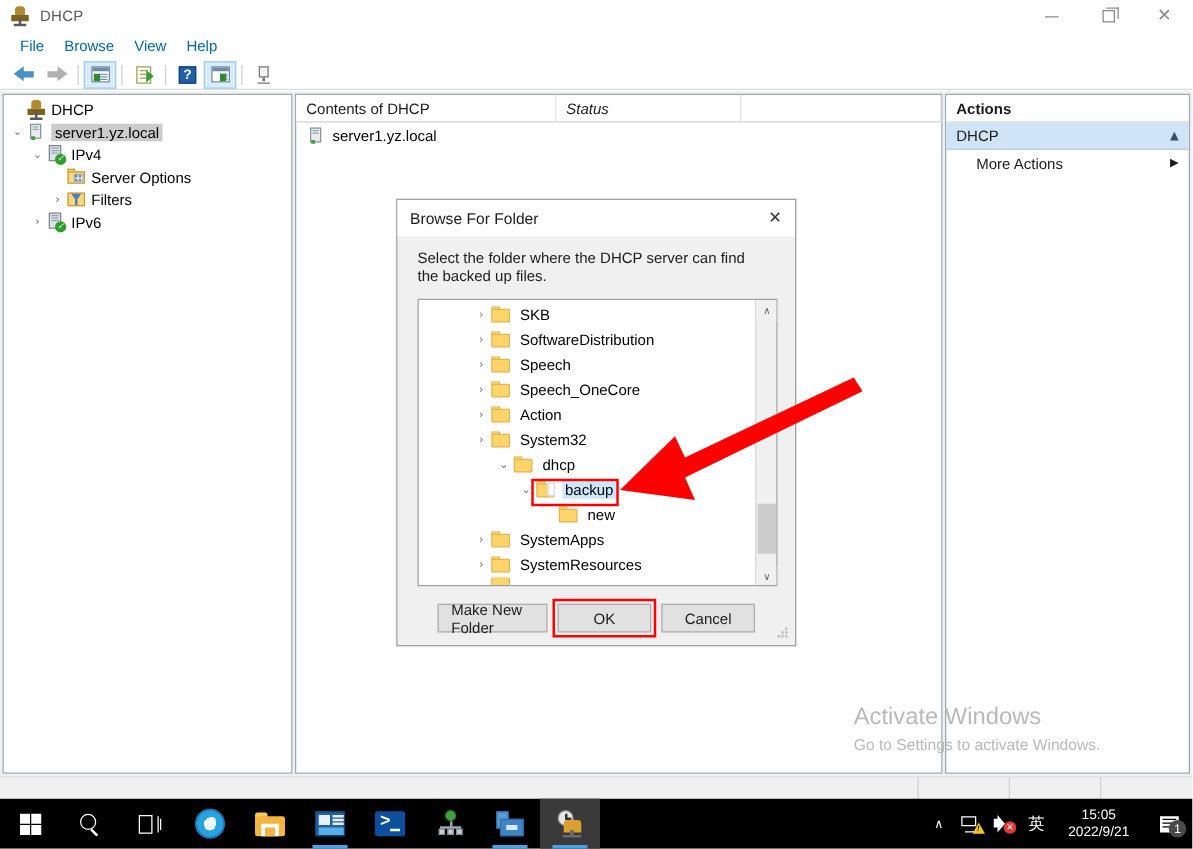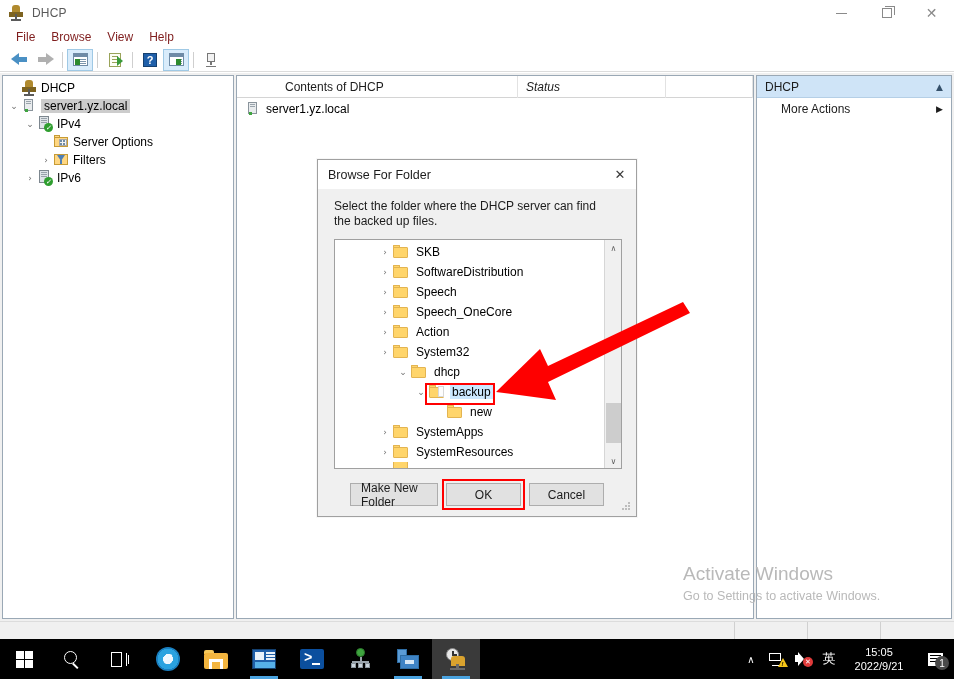--- a/index.html
+++ b/index.html
@@ -30,21 +30,21 @@
   .glyph-max { display:block; width:10px; height:10px; border:1px solid #8a8a8a; position:relative; }
   .glyph-max:before{content:"";position:absolute;left:2px;top:-3px;width:9px;height:8px;border:1px solid #8a8a8a;border-bottom:none;border-left:none;}
   .glyph-close { font-size: 14px; color:#8a8a8a; font-family:"DejaVu Sans",sans-serif; }
 
   
   .menubar {
     position: absolute; left: 0; top: 26px; width: 954px; height: 22px;
     background: #ffffff; display: flex; align-items: center; padding-left: 8px;
   }
   .menu-item {
-    font-size: 12px; color: #7f1d1d; padding: 2px 8px; cursor: default;
+    font-size: 12px; color: #0369a1; padding: 2px 8px; cursor: default;
   }
 
   
   .toolbar {
     position: absolute; left: 0; top: 48px; width: 954px; height: 24px;
     background: #ffffff; display: flex; align-items: center; padding-left: 6px;
     border-bottom: 1px solid #dcdcdc;
   }
   .tool { width: 26px; height: 22px; display:flex; align-items:center; justify-content:center; position:relative;}
   .tool.sel { background:#d9ecfb; border:1px solid #9fc9e5; }
@@ -121,21 +121,21 @@
   .ic-fold .in2{position:absolute;left:7px;top:6px;width:2px;height:2px;background:#6f8ba6;box-shadow:3px 0 0 #6f8ba6,0 3px 0 #6f8ba6,3px 3px 0 #6f8ba6;}
   .ic-pol .f{position:absolute;left:2px;top:2px;width:12px;height:12px;background:#ffd782;border:1px solid #c79b35;}
   .ic-pol .p{position:absolute;left:5px;top:4px;width:6px;height:8px;background:#f4f4f4;border:1px solid #9a9a9a;}
   .ic-filt .f{position:absolute;left:1px;top:2px;width:14px;height:11px;background:#ffd782;border:1px solid #c79b35;}
   .ic-filt .fun{position:absolute;left:4px;top:3px;width:0;height:0;border-left:4px solid transparent;border-right:4px solid transparent;border-top:6px solid #4f7fb5;}
   .ic-filt .fun2{position:absolute;left:7px;top:8px;width:2px;height:4px;background:#4f7fb5;}
 
   
   .lv-head { height:22px; display:flex; border-bottom:1px solid #d4d4d4; background:#fff; }
   .lv-col { font-size:12px; color:#1c1c1c; display:flex; align-items:center; padding-left:8px; border-right:1px solid #e2e2e2; height:22px;}
-  .lv-col.c1 { width:241px;margin-left:40px; }
+  .lv-col.c1 { width:208px; }
   .lv-col.c2 { width:148px;font-style:italic; }
   .lv-col.c3 { flex:1; }
   .lv-row { height:22px; display:flex; align-items:center; padding-left:8px; font-size:12px; color:#000; }
   .lv-row .i16{ margin-right:5px; }
 
   
   .act-head {
     height:22px; background:#ffffff; border-bottom:1px solid #d8d8d8;
     display:flex; align-items:center; padding-left:8px; font-size:12px; font-weight:bold; color:#1c1c1c;
   }
@@ -451,20 +451,21 @@
         <span class="i16 ic-comp">
           <i class="box"></i>
             <i class="ln"></i>
             <i class="dot"></i>
         </span>
         <span>server1.yz.local</span>
       </div>
     </div>
 
     <div class="pane pane-right">
+      <div class="act-head">Actions</div>
       <div class="act-group">
         <span>DHCP</span>
         <span class="car">▲</span>
       </div>
       <div class="act-item">
         <span>More Actions</span>
         <span class="car">▶</span>
       </div>
     </div>
   </div>

